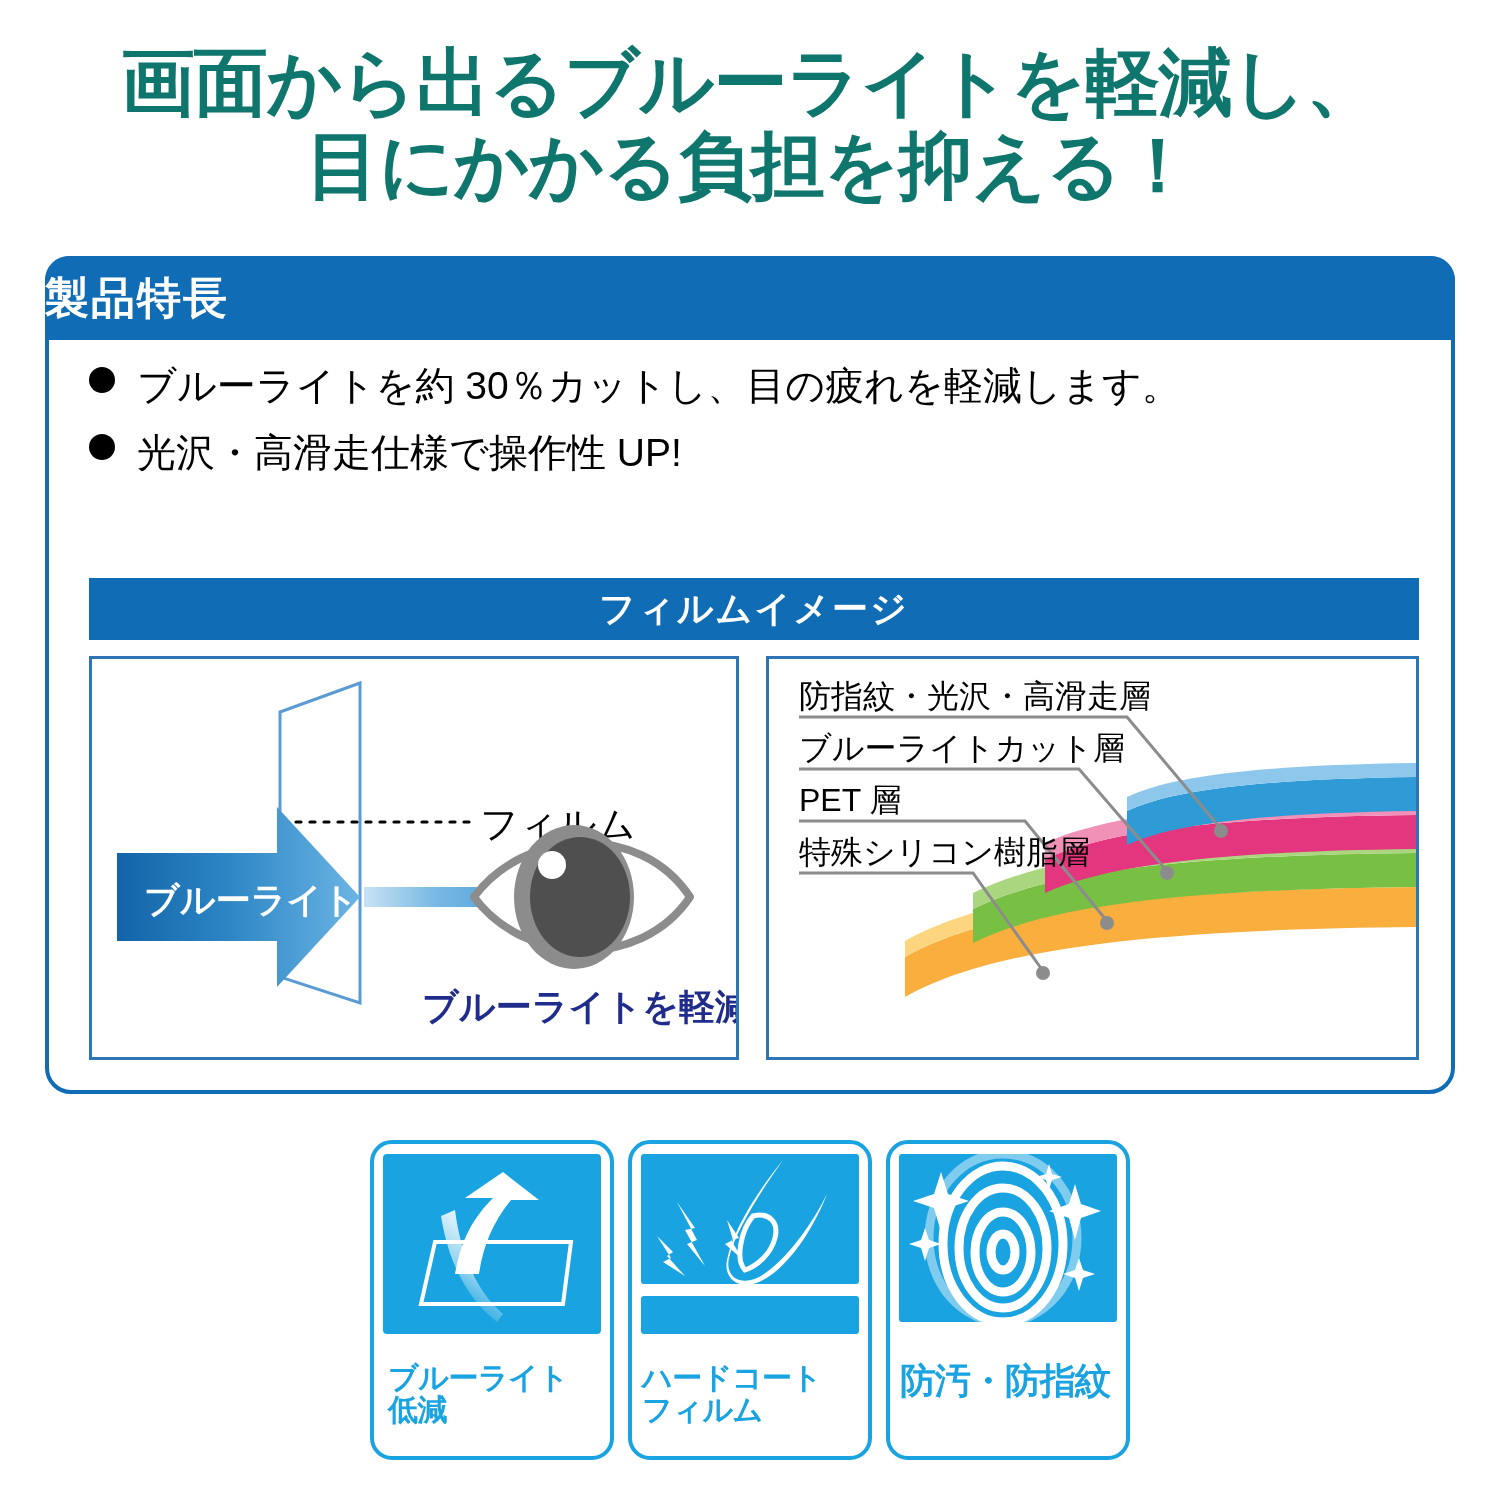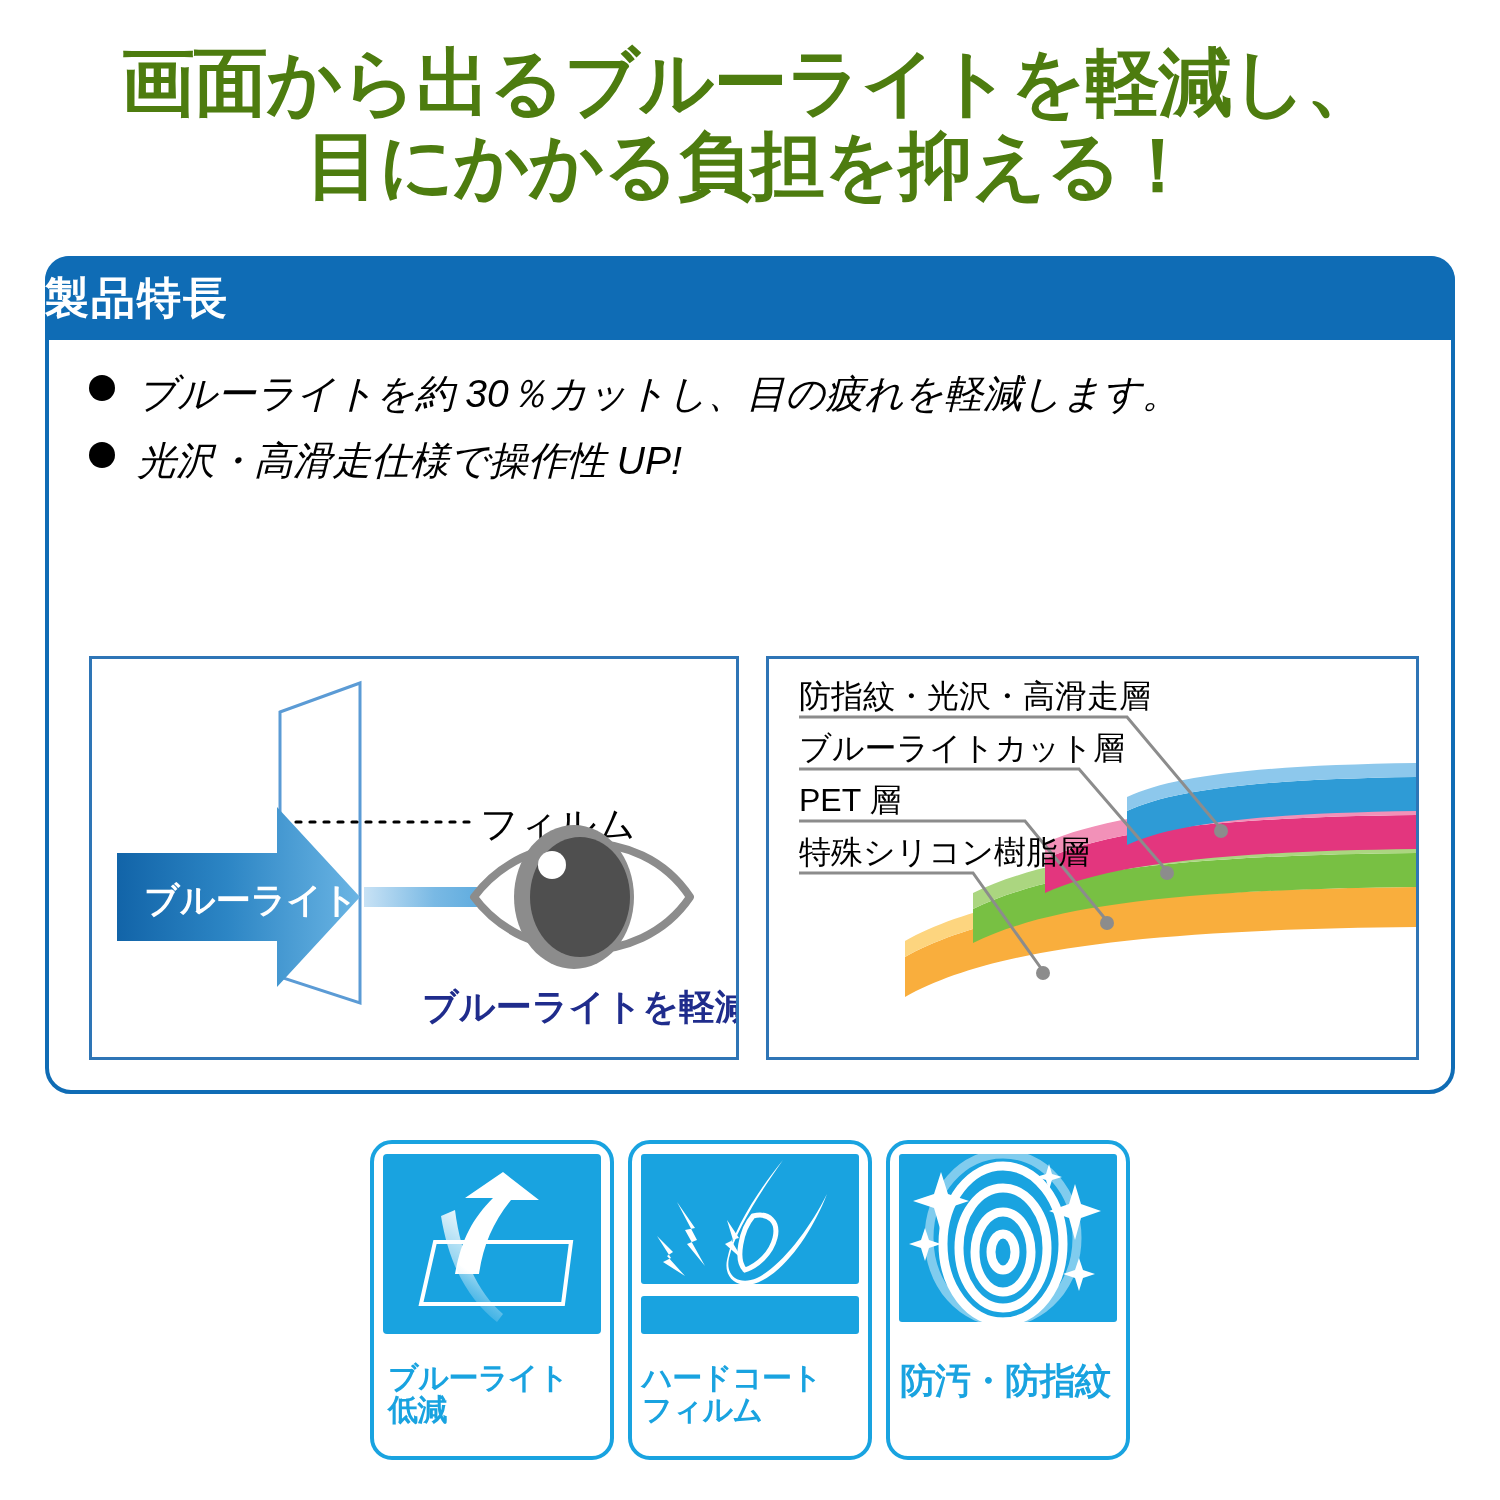--- a/index.html
+++ b/index.html
@@ -15,21 +15,21 @@
     position: relative;
   }
 
   
   .headline {
     position: absolute;
     top: 42px;
     left: 0;
     width: 1500px;
     text-align: center;
-    color: #4d7c0f;
+    color: #0f766e;
     font-size: 74px;
     font-weight: 700;
     line-height: 1.12;
     letter-spacing: -1px;
   }
   .headline .l1, .headline .l2 { display: block; }
 
   
   .card {
     position: absolute;
@@ -56,23 +56,22 @@
     display: flex;
     align-items: center;
     box-sizing: border-box;
     letter-spacing: 2px;
   }
 
   
   .bullets {
     position: absolute;
     left: 40px;
-    top: 108px;
+    top: 100px;
     width: 1330px;
-    font-style: italic;
   }
   .bullet-row {
     display: flex;
     align-items: baseline;
     margin-bottom: 14px;
     font-size: 39px;
     color: #000000;
     line-height: 1.35;
   }
   .bullet-dot {
@@ -181,20 +180,23 @@
     <div class="bullet-row">
       <span class="bullet-dot"></span>
       <span>ブルーライトを約 30％カットし、目の疲れを軽減します。</span>
     </div>
     <div class="bullet-row">
       <span class="bullet-dot"></span>
       <span>光沢・高滑走仕様で操作性 UP!</span>
     </div>
   </div>
 
+  <div class="sub-header">
+    <span>フィルムイメージ</span>
+  </div>
 
   <div class="panel panel-left">
     <svg width="644" height="398" viewBox="0 0 644 398">
       <defs>
         <linearGradient id="bigArrowGrad" x1="0" y1="0" x2="1" y2="0">
           <stop offset="0%" stop-color="#1264A8"></stop>
           <stop offset="45%" stop-color="#2C85C4"></stop>
           <stop offset="100%" stop-color="#6BB5E4"></stop>
         </linearGradient>
         <linearGradient id="smallArrowGrad" x1="0" y1="0" x2="1" y2="0">

